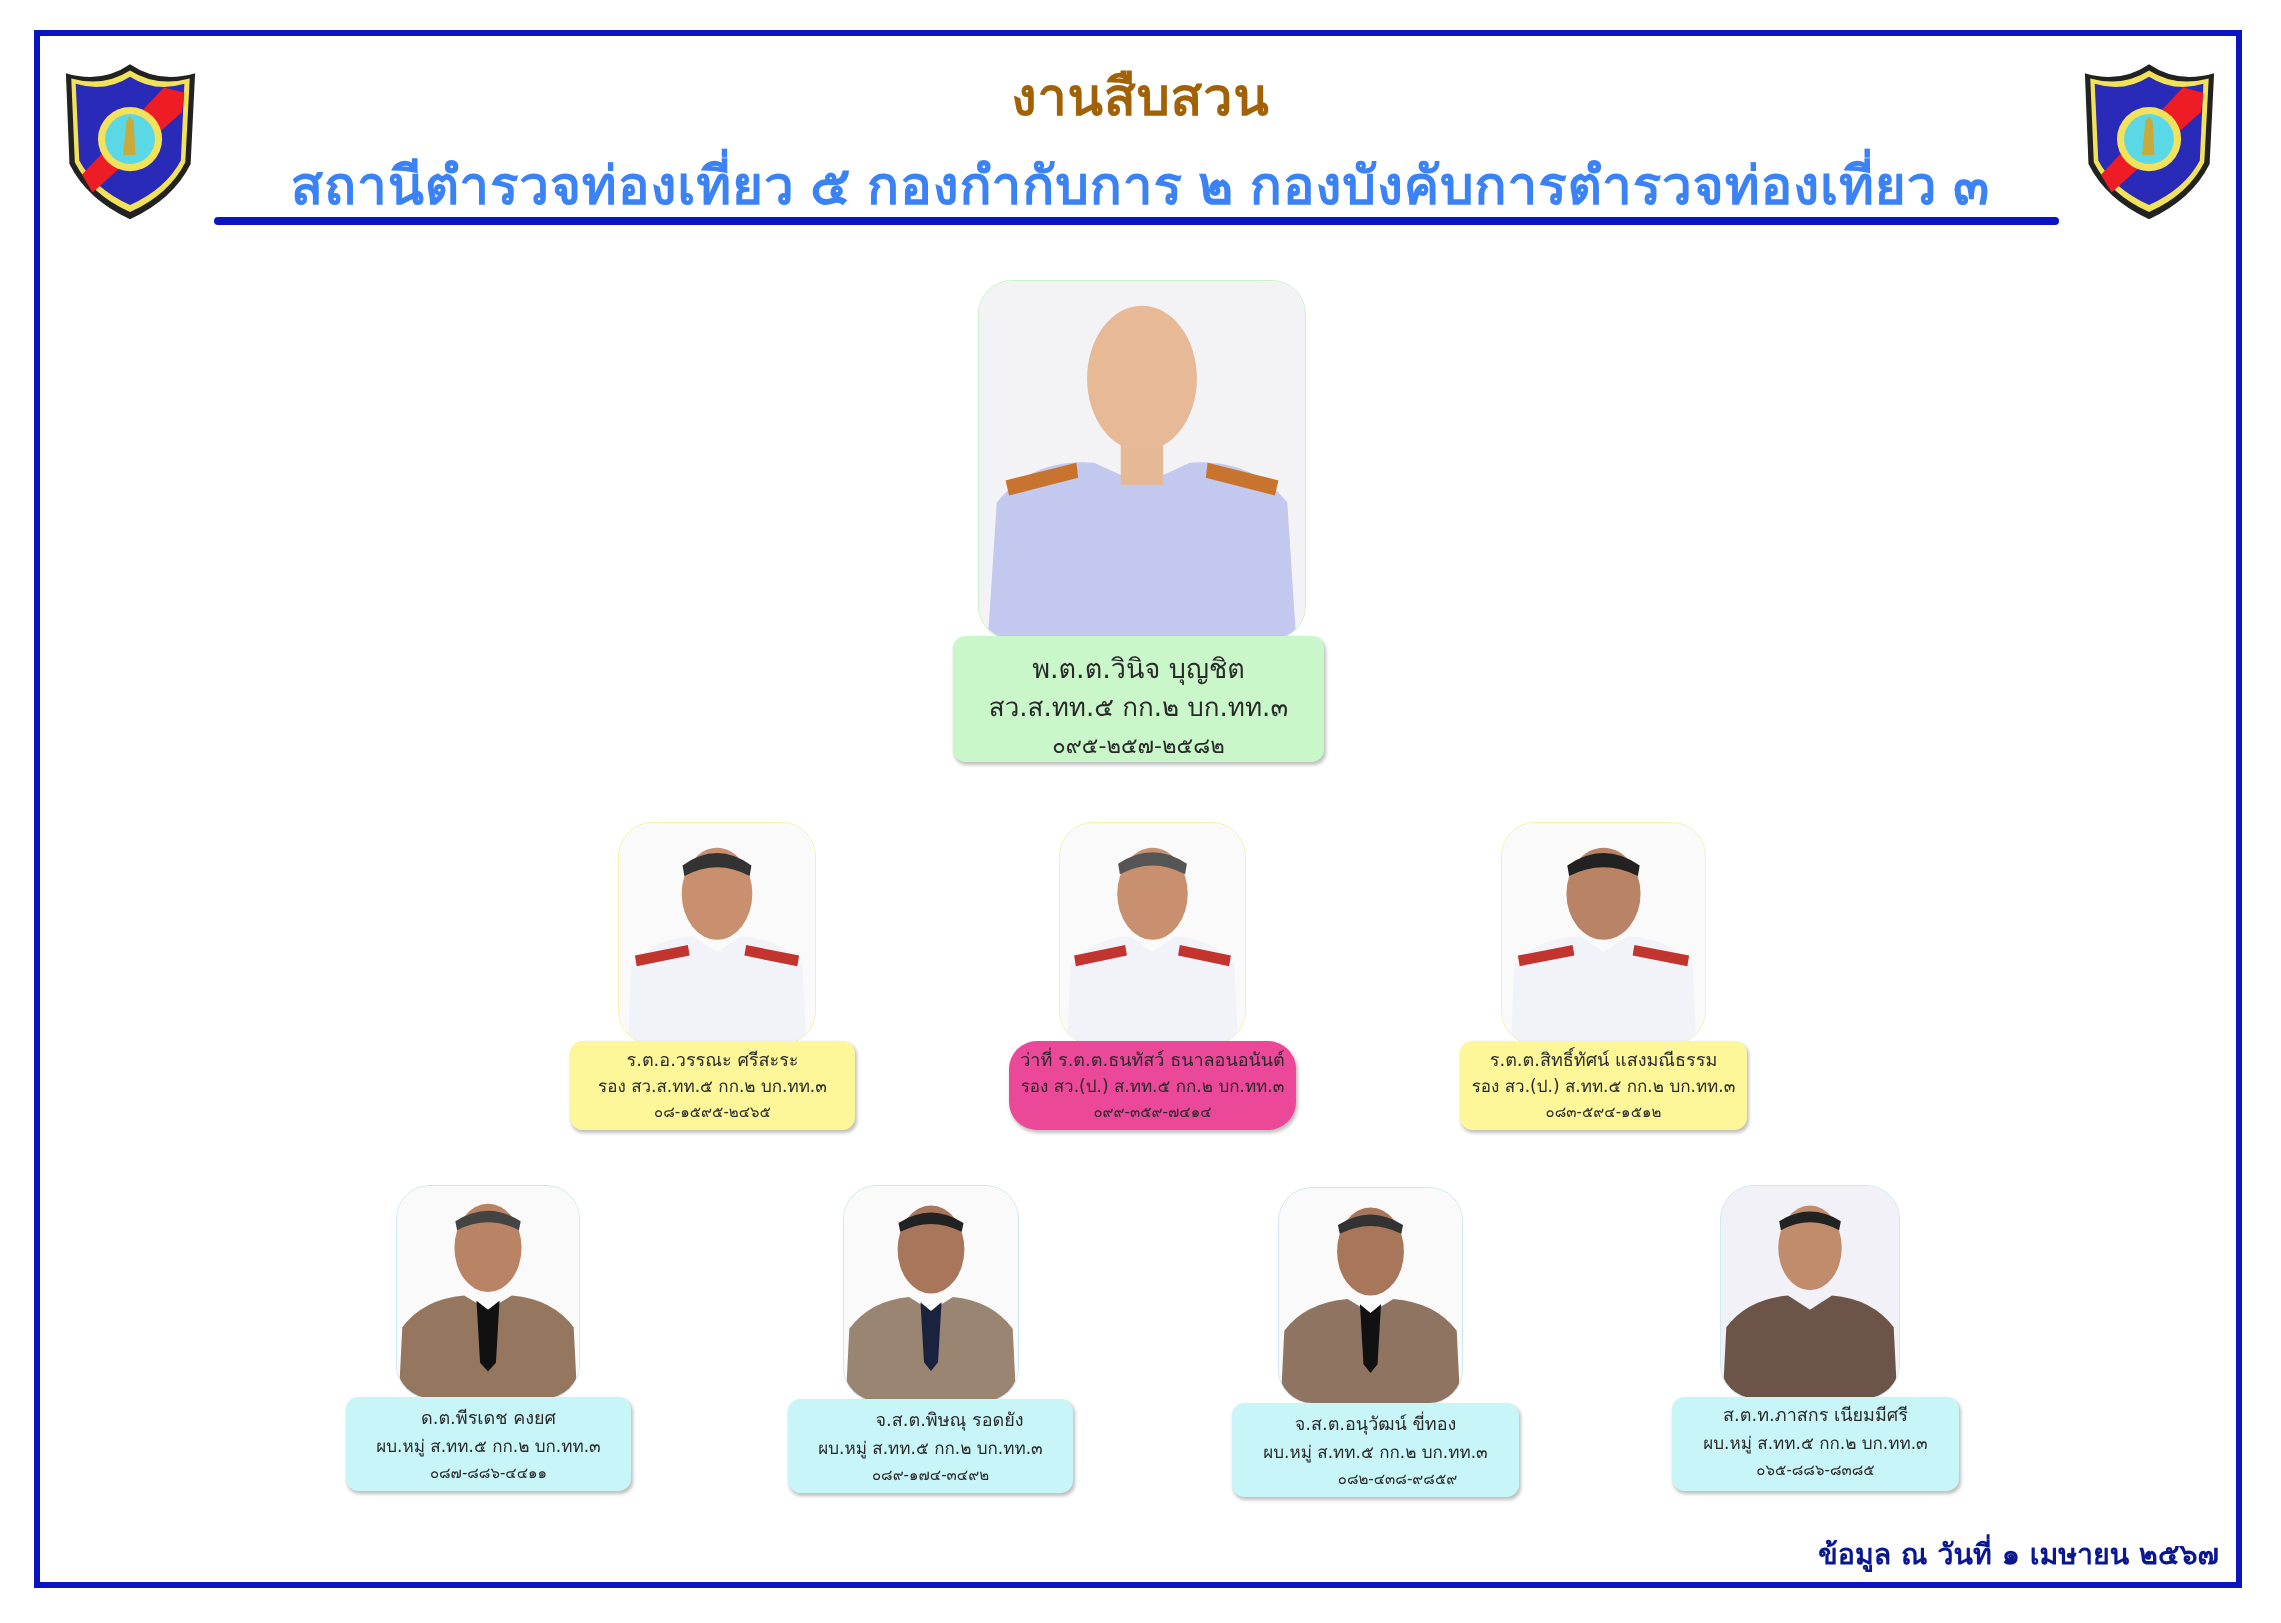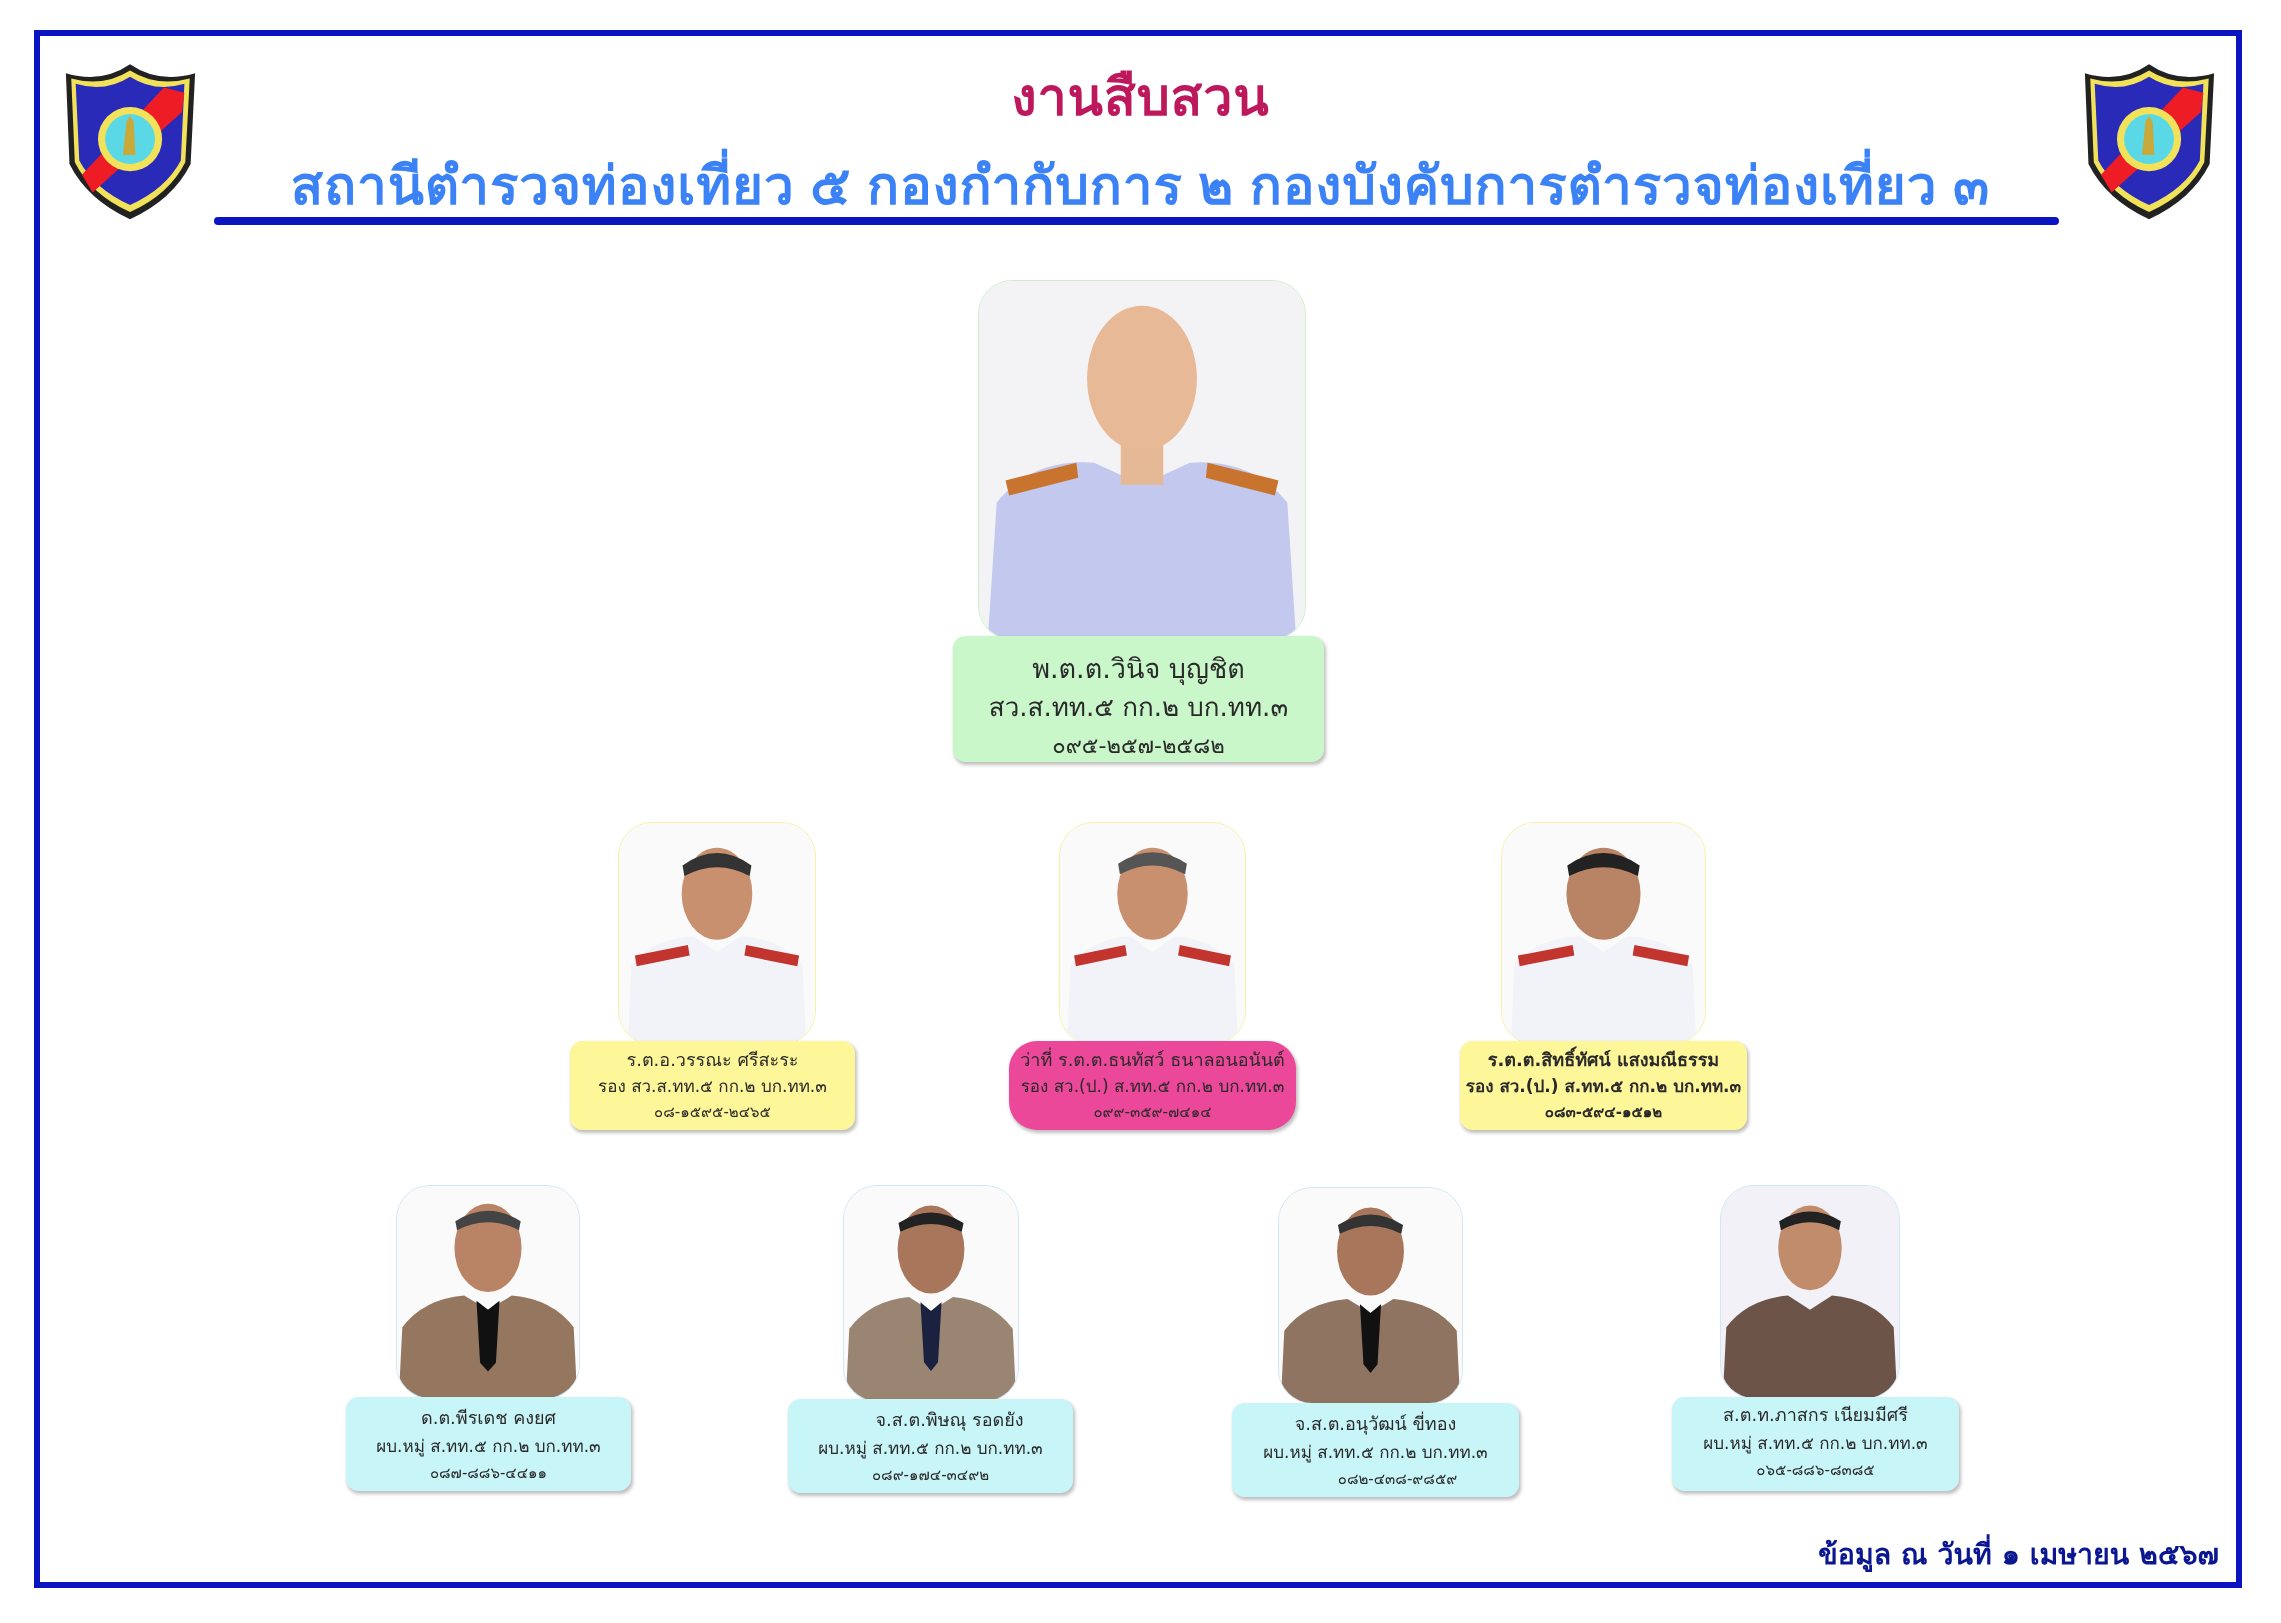--- a/index.html
+++ b/index.html
@@ -4,21 +4,21 @@
 <style>
   html, body { margin:0; padding:0; background:#ffffff; }
   body { width:2281px; height:1624px; position:relative; overflow:hidden;
          font-family:"DejaVu Sans", sans-serif; color:#222; }
   .frame { position:absolute; left:34px; top:30px; width:2208px; height:1558px;
            border:6.2px solid #0a14c0; box-sizing:border-box; }
   .badge { position:absolute; width:147px; height:165px; }
   .badge svg { width:100%; height:100%; }
   .title1 { position:absolute; left:0; width:2281px; top:55px; text-align:center;
             font-family:"Liberation Sans", sans-serif; font-weight:bold; font-size:52px;
-            color:#be185d; letter-spacing:0.9px; }
+            color:#a16207; letter-spacing:0.9px; }
   .title2 { position:absolute; left:0; width:2281px; top:143px; text-align:center;
             font-family:"Liberation Sans", sans-serif; font-weight:bold; font-size:53px;
             color:#3b82f6; letter-spacing:0.9px; }
   .title-underline { position:absolute; left:214px; top:217px; width:1845px; height:8px;
                      background:#0a14c0; border-radius:4.5px; }
   .card { position:absolute; }
   .photo { position:absolute; border-radius:34px; overflow:hidden; background:#f4f5f8;
            box-sizing:border-box; }
   .photo svg { width:100%; height:100%; display:block; }
   .label { position:absolute; border-radius:12.5px; box-shadow:1.8px 2.7px 3.6px rgba(0,0,0,0.25);
@@ -118,21 +118,21 @@
   <div class="photo" style="left:1501px;top:822px;width:205px;height:223px;border:1.8px solid #f6f3a4;">
     <svg viewBox="0 0 230 250" preserveAspectRatio="none">
       <rect width="230" height="250" fill="#fafafa"></rect>
       <path d="M10 250 L14 160 Q40 130 88 128 L115 146 L142 128 Q190 130 216 160 L220 250 Z" fill="#f2f3f8"></path>
       <ellipse cx="115" cy="80" rx="42" ry="52" fill="#b98466"></ellipse>
       <path d="M74 48 Q115 20 156 48 L154 60 Q115 40 76 60 Z" fill="#222"></path>
       <path d="M18 150 L80 138 L82 150 L20 162 Z" fill="#c2342e"></path>
       <path d="M212 150 L150 138 L148 150 L210 162 Z" fill="#c2342e"></path>
     </svg>
   </div>
-  <div class="label" style="left:1460px;top:1041px;width:287px;height:89px;background:#fdf79a;padding-top:5.3px;font-weight:bold;">
+  <div class="label" style="left:1460px;top:1041px;width:287px;height:89px;background:#fdf79a;padding-top:5.3px;">
     <span class="ln" style="font-size:18px;line-height:27px;">ร.ต.ต.สิทธิ์ทัศน์  แสงมณีธรรม</span>
     <span class="ln" style="font-size:17px;line-height:27px;">รอง สว.(ป.) ส.ทท.๕ กก.๒ บก.ทท.๓</span>
     <span class="ln" style="font-size:15px;line-height:25px;">๐๘๓-๕๙๔-๑๕๑๒</span>
   </div>
 </div>
 
 <div class="card">
   <div class="photo" style="left:396px;top:1185px;width:184px;height:214px;border:1.8px solid #cde9f3;">
     <svg viewBox="0 0 206 240" preserveAspectRatio="none">
       <rect width="206" height="240" fill="#fafafa"></rect>

